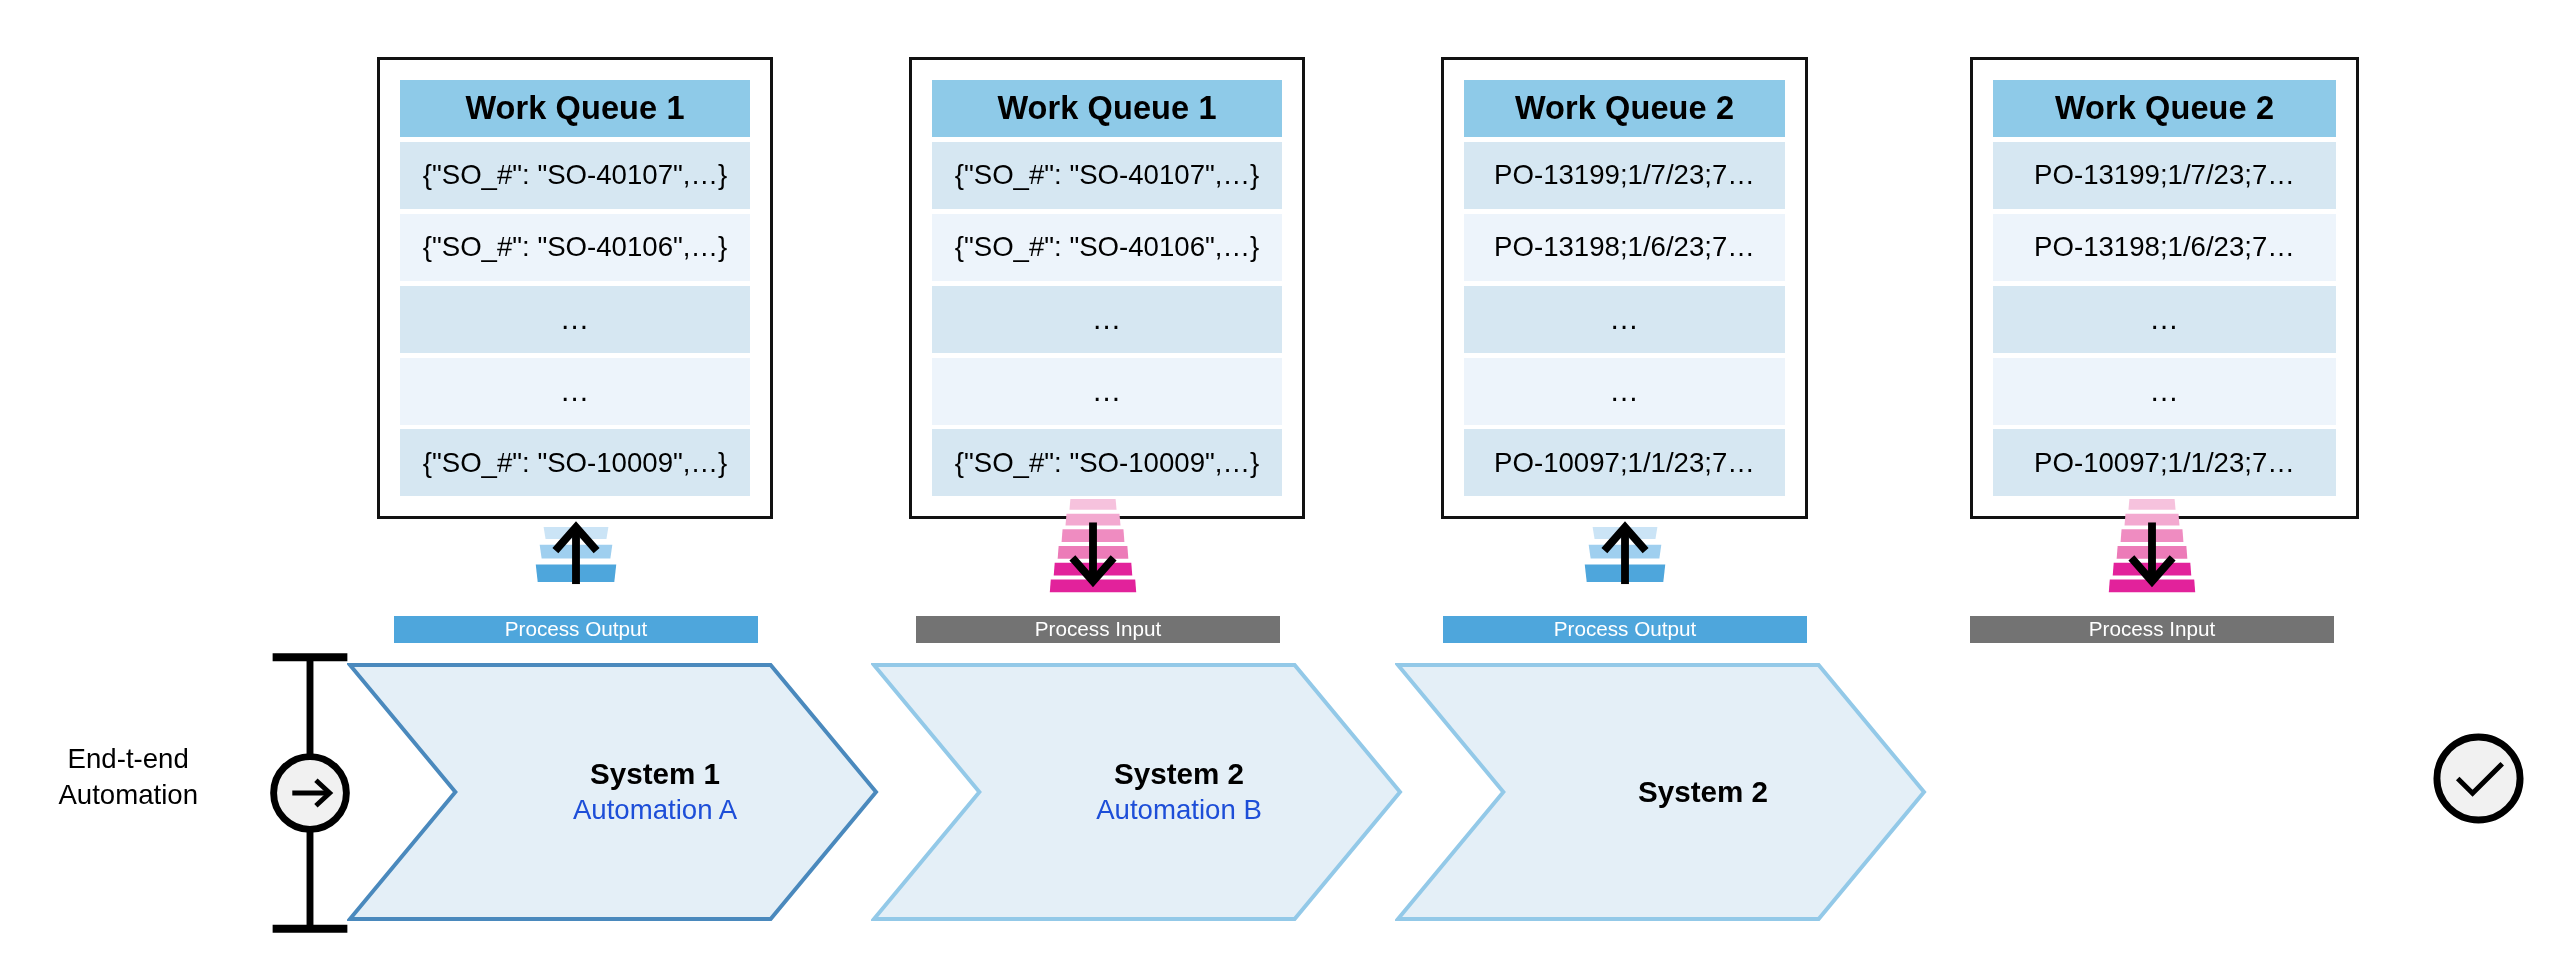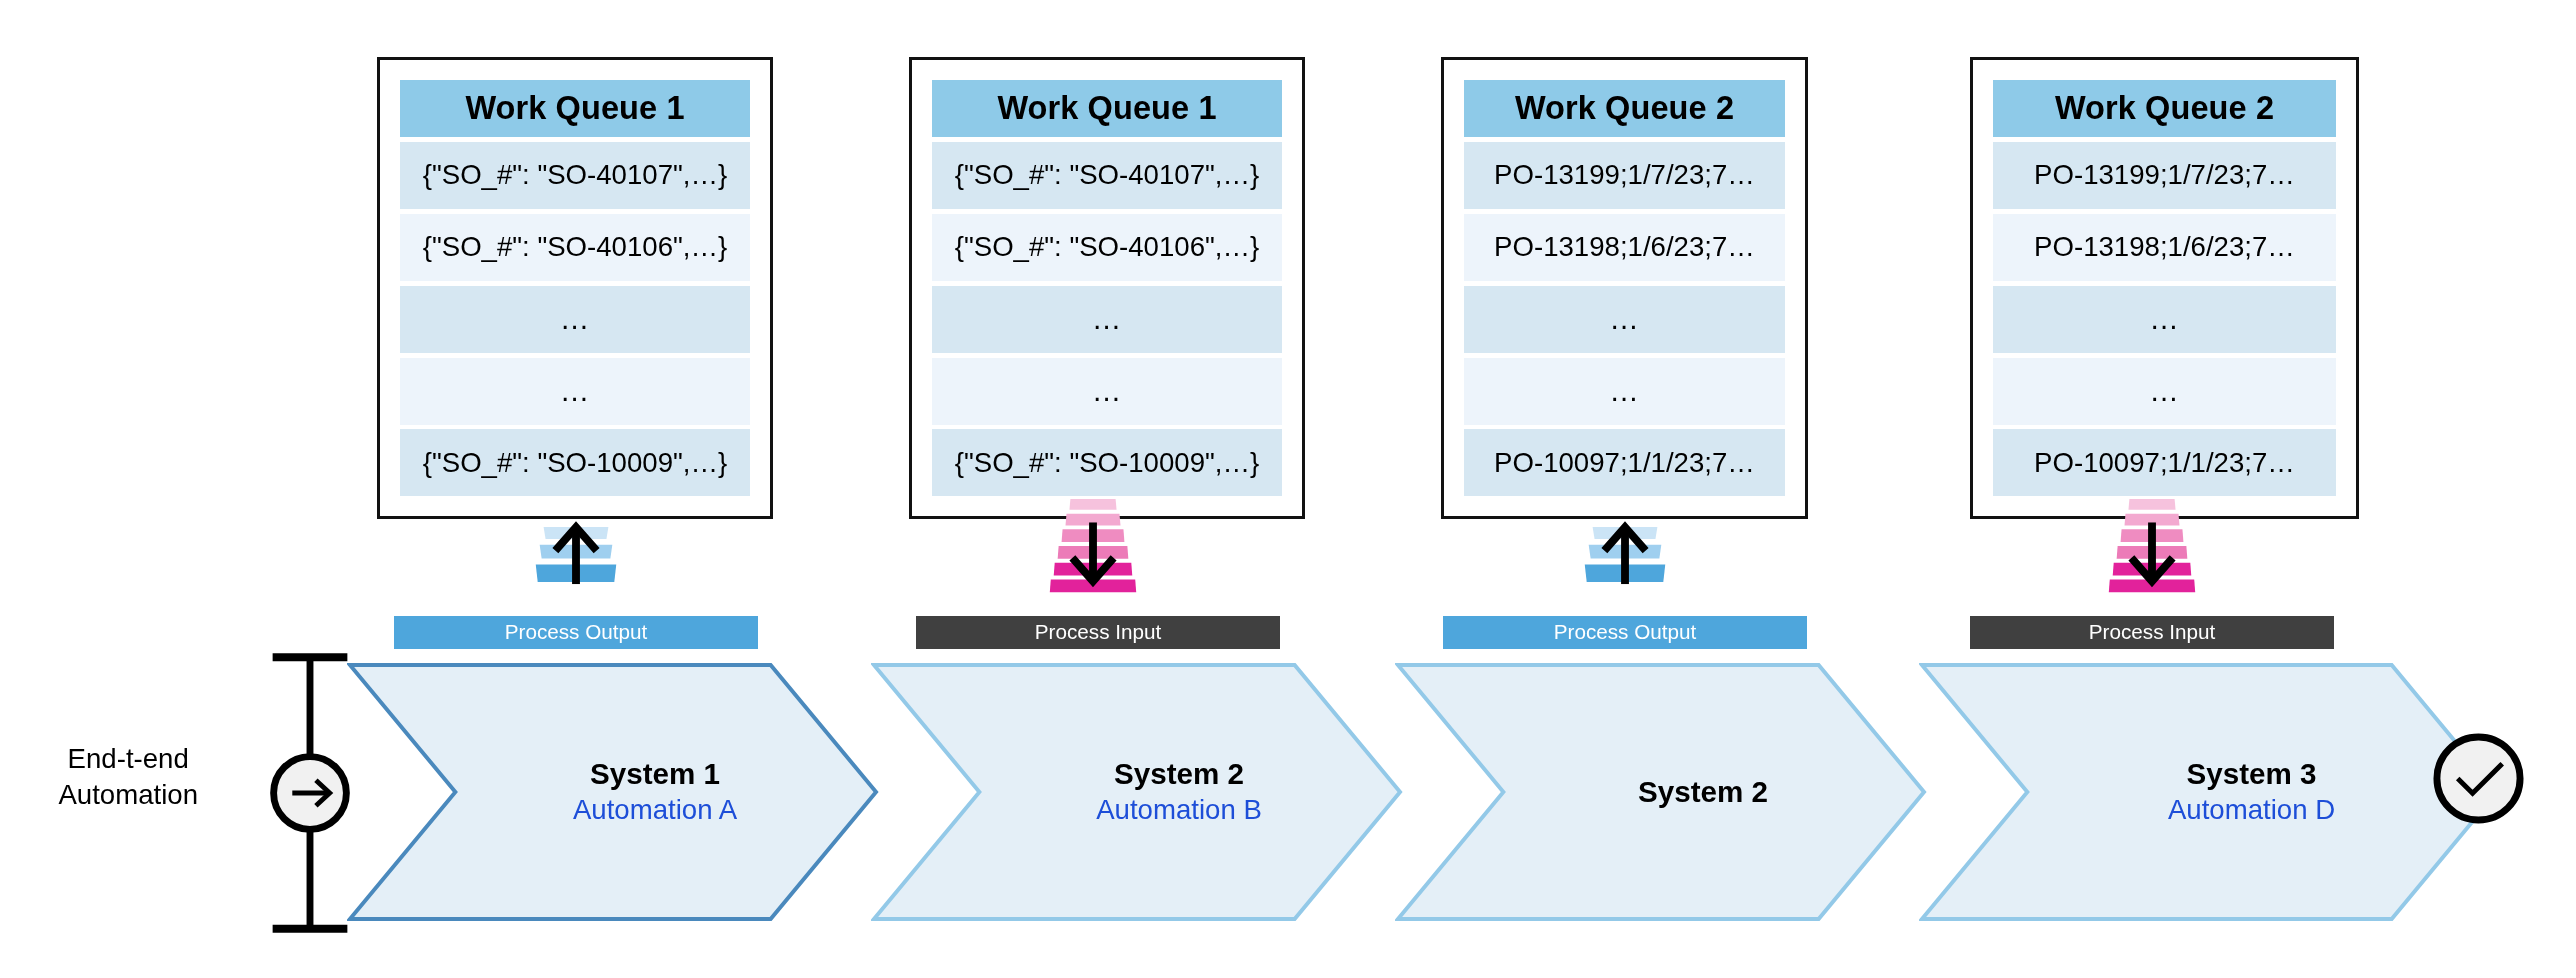--- a/index.html
+++ b/index.html
@@ -66,30 +66,30 @@
   .stack-icon {
     position: absolute;
     width: 108px;
     height: 89px;
   }
   .stack-icon svg { display: block; overflow: visible; }
 
   
   .process-bar {
     position: absolute;
-    height: 33px;
+    height: 27px;
     display: flex;
     align-items: center;
     justify-content: center;
     color: #ffffff;
     font-size: 20.7px;
     line-height: 1;
   }
   .process-bar.output { background: #4EA6DC; }
-  .process-bar.input  { background: #404040; }
+  .process-bar.input  { background: #737373; }
 
   
   .chevron {
     position: absolute;
     top: 0;
     height: 100%;
   }
   .chevron svg { display: block; }
   .chevron-text {
     position: absolute;
@@ -288,29 +288,20 @@
 
     <div class="chevron" style="left:1395px; width:532px;">
       <svg viewBox="0 0 540 264" width="532" height="260" preserveAspectRatio="none">
         <polygon points="3,3 430,3 537,132 430,261 3,261 110,132" fill="#E4EFF7" stroke="#93C9E8" stroke-width="4"></polygon>
       </svg>
       <div class="chevron-text" style="padding-left:84px;">
         <div class="chevron-title">System 2</div>
       </div>
     </div>
 
-    <div class="chevron" style="left:1919px; width:581px;">
-      <svg viewBox="0 0 590 264" width="581" height="260" preserveAspectRatio="none">
-        <polygon points="3,3 480,3 587,132 480,261 3,261 110,132" fill="#E4EFF7" stroke="#93C9E8" stroke-width="4"></polygon>
-      </svg>
-      <div class="chevron-text" style="padding-left:84px;">
-        <div class="chevron-title">System 3</div>
-        <div class="chevron-sub">Automation D</div>
-      </div>
-    </div>
 
   </div>
 
   <div id="start-cap">
     <svg viewBox="0 0 120 286" width="118" height="282" aria-hidden="true">
       <line x1="22" y1="5" x2="98" y2="5" stroke="#000000" stroke-width="8"></line>
       <line x1="22" y1="281" x2="98" y2="281" stroke="#000000" stroke-width="8"></line>
       <line x1="60" y1="5" x2="60" y2="281" stroke="#000000" stroke-width="7"></line>
       <circle cx="60" cy="143" r="37" fill="#F1F1F1" stroke="#000000" stroke-width="7"></circle>
       <g stroke="#000000" stroke-width="5" fill="none" stroke-linecap="butt" stroke-linejoin="miter">

